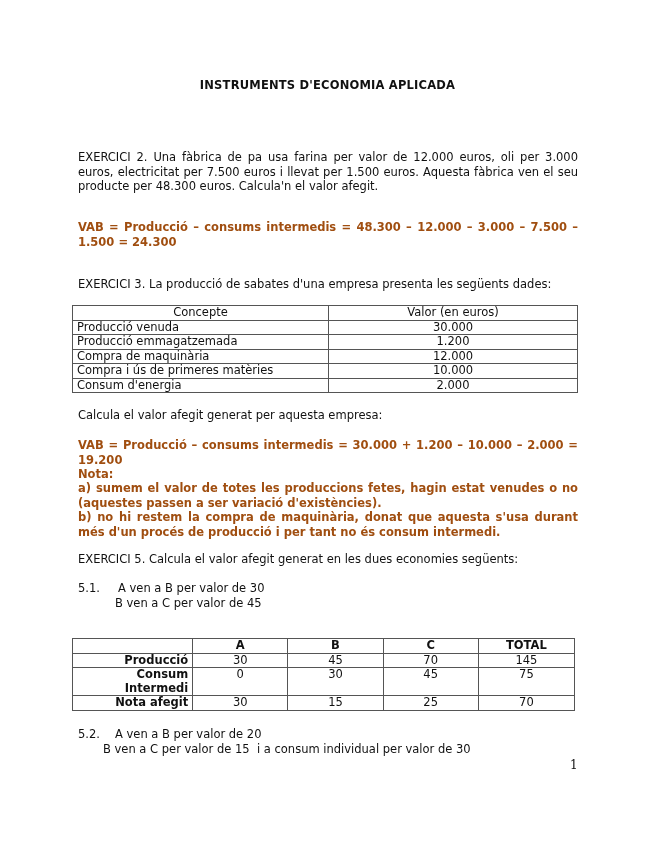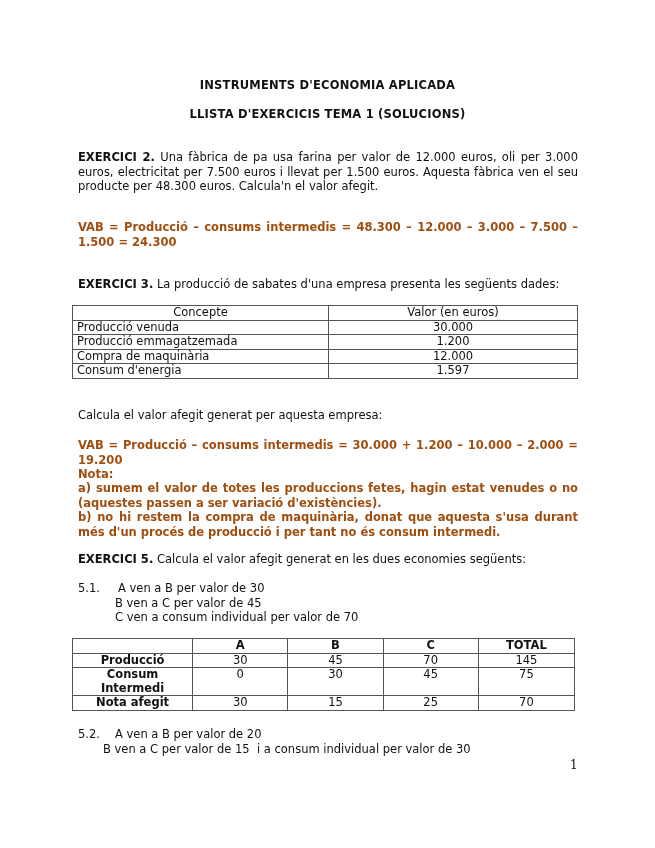--- a/index.html
+++ b/index.html
@@ -3,43 +3,42 @@
 <meta charset="utf-8">
 <style>
   html, body { margin: 0; padding: 0; background: #ffffff; }
   body { width: 655px; height: 848px; position: relative; overflow: hidden;
          font-family: "DejaVu Sans", sans-serif; color: #111; }
   .page { position: absolute; left: 0; top: 0; width: 655px; height: 848px; }
   .title { position: absolute; left: 0; width: 655px; text-align: center;
            font-weight: bold; font-size: 11.5px; letter-spacing: 0.2px; }
   .para { position: absolute; left: 78px; width: 500px; font-size: 11.5px; line-height: 14.5px;
           text-align: justify; }
-  .para b { font-weight: bold; }
+  .para b { font-weight: normal; }
   .orange { color: #a04e10; font-weight: bold; }
   table.t { position: absolute; border-collapse: collapse; font-size: 11.5px; border-radius: 11px; }
   table.t td { border: 1px solid #555; padding: 0 4px; line-height: 13.5px; }
   table.t1 { left: 72px; top: 305px; width: 506px; }
   table.t1 td.c1 { width: 247px; }
   table.t1 td.c2 { text-align: center; margin-top: 32px; }
   table.t1 tr.h td.c1 { text-align: center; }
   table.t2 { left: 72px; top: 638px; width: 503px; }
   table.t2 td { text-align: center; vertical-align: top; }
-  table.t2 td.lbl { text-align: center; font-weight: bold; width: 113px; }
+  table.t2 td.lbl { text-align: right; font-weight: bold; width: 113px; }
   table.t2 tr.h td { font-weight: bold; }
   table.t2 td.col { width: 89px; }
   .line { position: absolute; font-size: 11.5px; line-height: 14.5px; }
   .pagenum { position: absolute; left: 570px; top: 758px; font-family: "DejaVu Serif", serif; font-size: 12px; }
 </style>
 </head>
 <body>
 
 <div class="page">
 
   <div class="title" style="top:78px">INSTRUMENTS D'ECONOMIA APLICADA</div>
-  <div class="title" style="top:107px">LLISTA D'EXERCICIS TEMA 1 (SOLUCIONS)</div>
 
   <div class="para" style="top:150px"><b>EXERCICI 2.</b><span> Una fàbrica de pa usa farina per valor de 12.000 euros, oli per 3.000 euros, electricitat per 7.500 euros i llevat per 1.500 euros. Aquesta fàbrica ven el seu producte per 48.300 euros. Calcula'n el valor afegit.</span></div>
   <div class="para orange" style="top:220px">VAB = Producció – consums intermedis = 48.300 – 12.000 – 3.000 – 7.500 – 1.500 = 24.300</div>
 
   <div class="para" style="top:277px"><b>EXERCICI 3.</b><span> La producció de sabates d'una empresa presenta les següents dades:</span></div>
 
   <table class="t t1">
     <tbody>
         <tr class="h">
       <td class="c1">Concepte</td>
@@ -51,38 +50,41 @@
     </tr>
     <tr>
       <td class="c1">Producció emmagatzemada</td>
       <td class="c2">1.200</td>
     </tr>
     <tr>
       <td class="c1">Compra de maquinària</td>
       <td class="c2">12.000</td>
     </tr>
     <tr>
+      <td class="c1">Compra i ús de primeres matèries</td>
+      <td class="c2">10.000</td>
+    </tr>
+    <tr>
       <td class="c1">Consum d'energia</td>
-      <td class="c2">1.597</td>
+      <td class="c2">2.000</td>
     </tr>
   </tbody>
     </table>
 
   <div class="para" style="top:408px">Calcula el valor afegit generat per aquesta empresa:</div>
   <div class="para orange" style="top:438px">VAB = Producció – consums intermedis = 30.000 + 1.200 – 10.000 – 2.000 = 19.200</div>
   <div class="para orange" style="top:467px">Nota:</div>
   <div class="para orange" style="top:481px">a) sumem el valor de totes les produccions fetes, hagin estat venudes o no (aquestes passen a ser variació d'existències).</div>
   <div class="para orange" style="top:510px">b) no hi restem la compra de maquinària, donat que aquesta s'usa durant més d'un procés de producció i per tant no és consum intermedi.</div>
 
   <div class="para" style="top:552px"><b>EXERCICI 5.</b><span> Calcula el valor afegit generat en les dues economies següents:</span></div>
 
   <div class="line" style="left:78px; top:581px">5.1.</div>
   <div class="line" style="left:118px; top:581px">A ven a B per valor de 30</div>
   <div class="line" style="left:115px; top:596px">B ven a C per valor de 45</div>
-  <div class="line" style="left:115px; top:610px">C ven a consum individual per valor de 70</div>
 
   <table class="t t2">
     <tbody>
         <tr class="h">
       <td class="lbl"></td>
       <td class="col">A</td>
       <td class="col">B</td>
       <td class="col">C</td>
       <td class="col">TOTAL</td>
     </tr>

